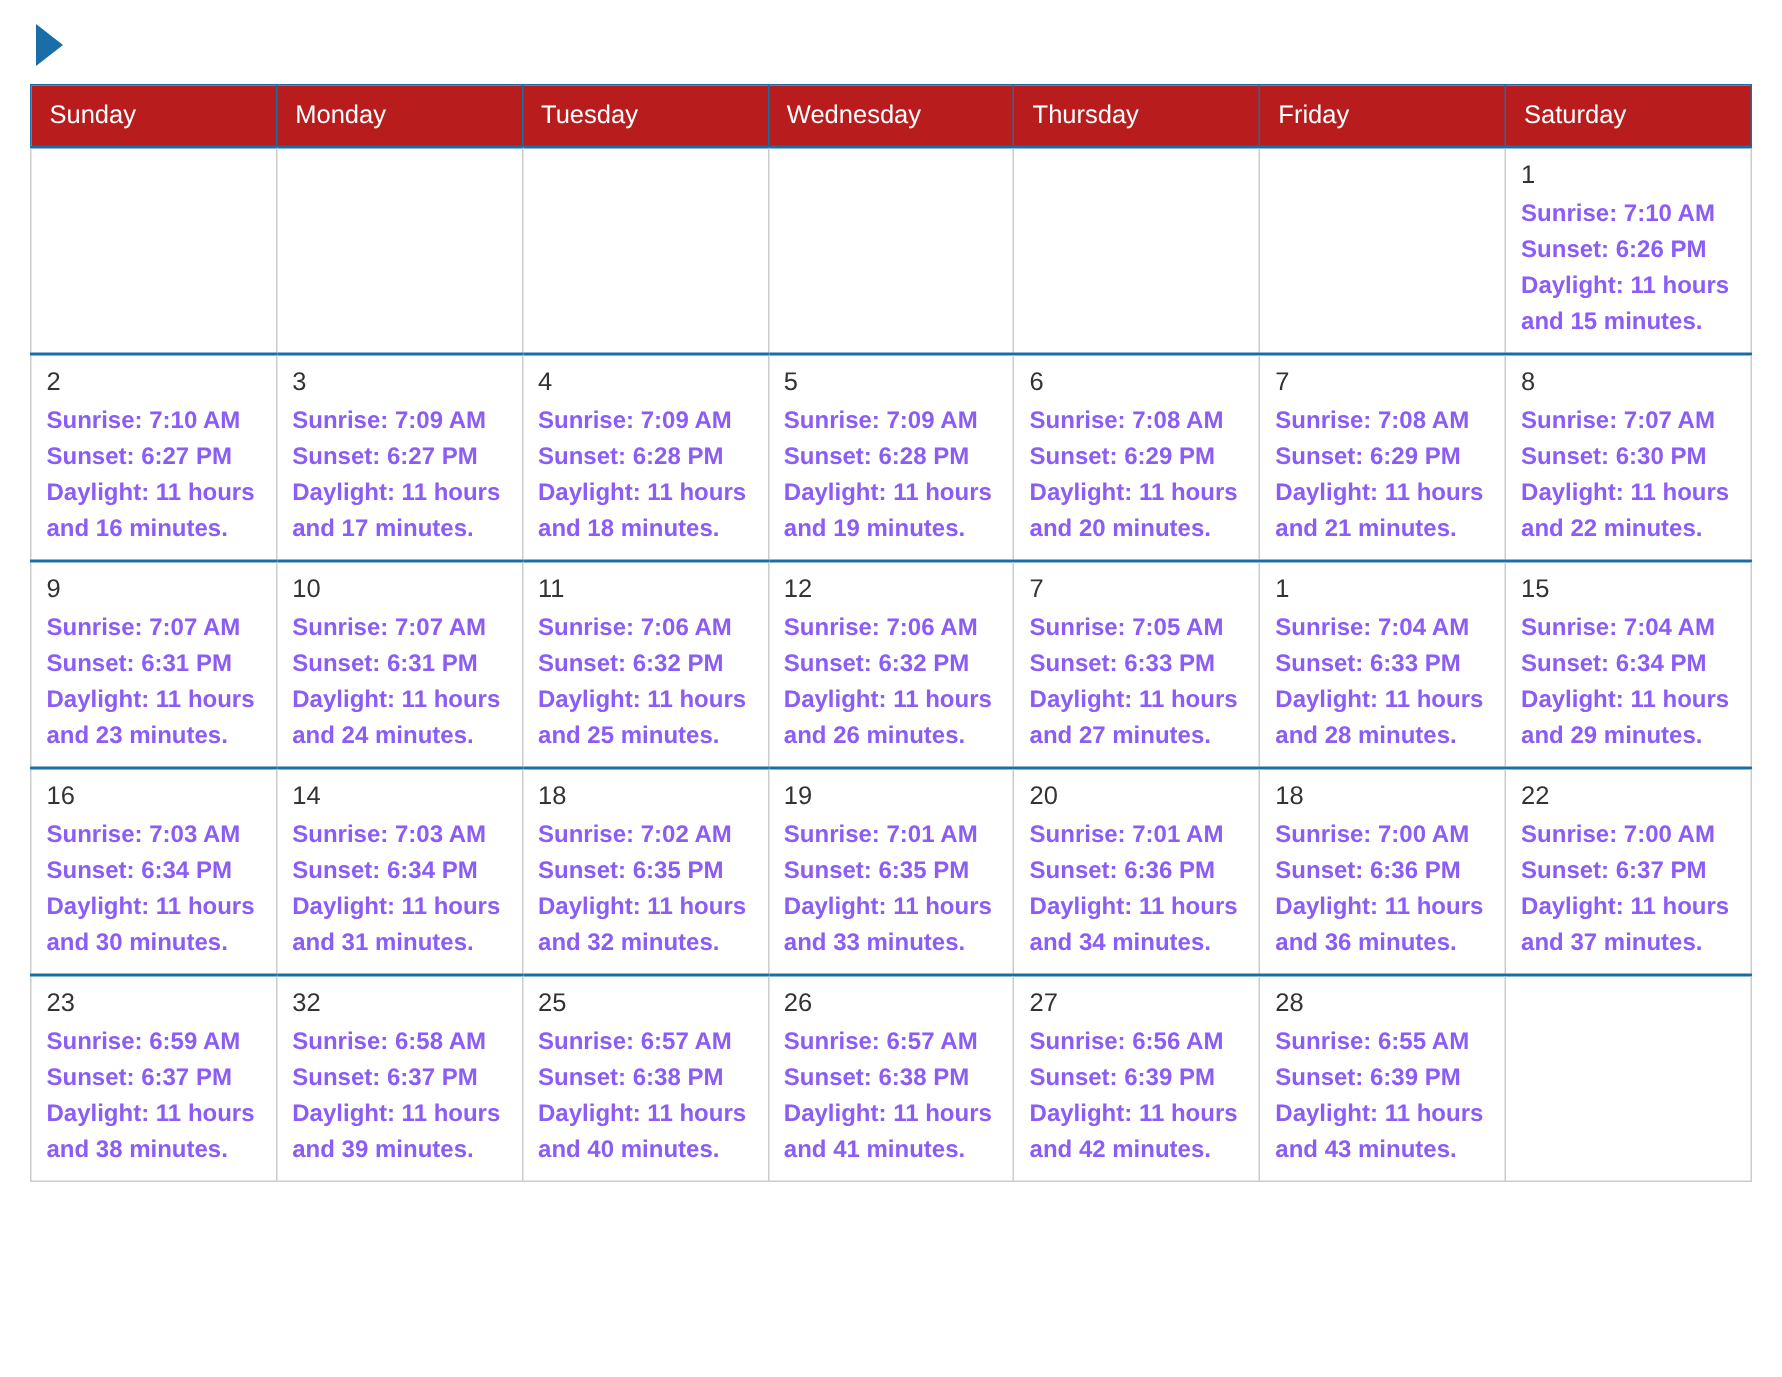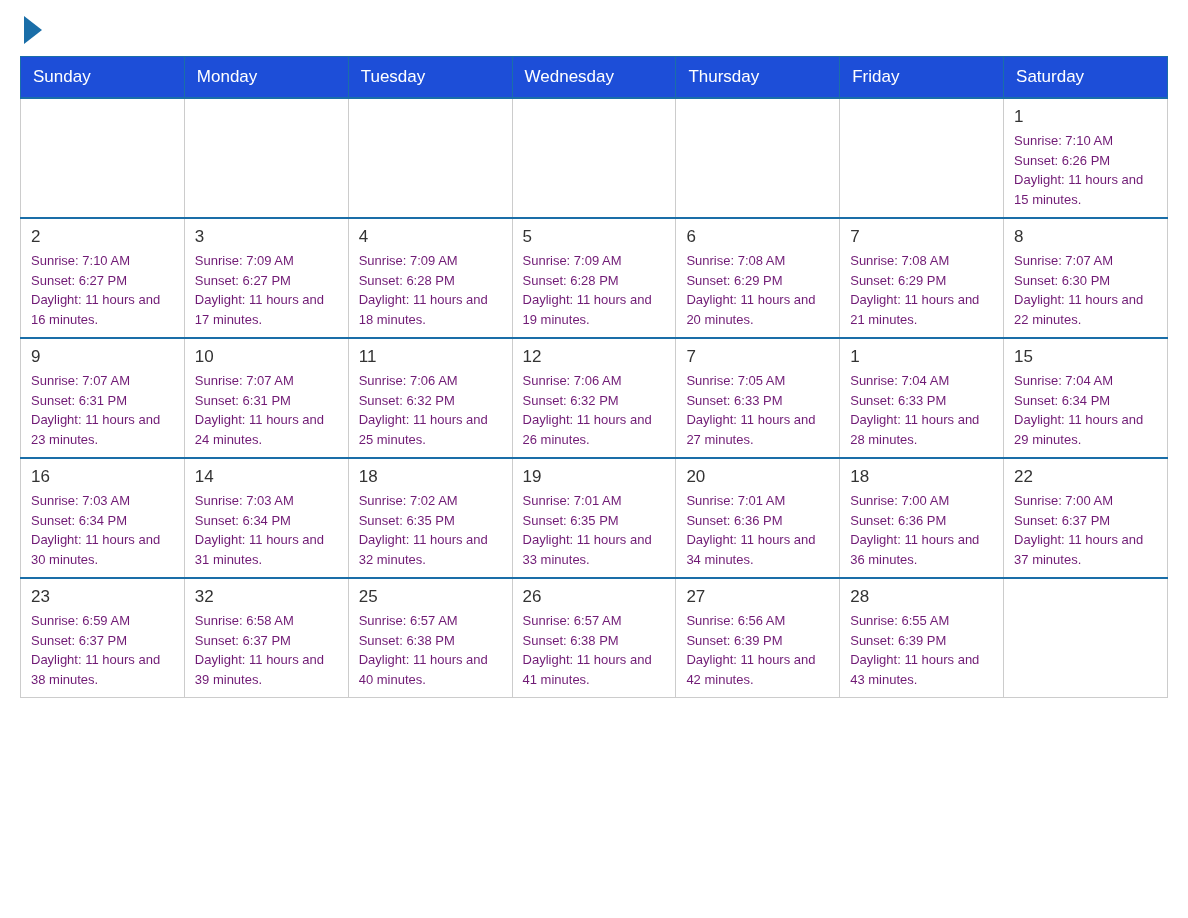--- a/index.html
+++ b/index.html
@@ -57,21 +57,21 @@
     .location-title {
       font-size: 22px;
       color: #555;
     }
     .calendar {
       width: 100%;
       border-collapse: collapse;
       border: 1px solid #ccc;
     }
     .calendar th {
-      background-color: #1d4ed8;
+      background-color: #b91c1c;
       color: #fff;
       text-align: left;
       padding: 10px 12px;
       font-size: 17px;
       font-weight: normal;
       border: 1px solid #1a6ea8;
     }
     .calendar td {
       vertical-align: top;
       padding: 8px 10px;
@@ -81,23 +81,24 @@
       font-size: 13px;
       color: #333;
     }
     .day-number {
       font-size: 17px;
       font-weight: normal;
       margin-bottom: 4px;
       display: block;
     }
     .day-info {
-      font-size: 13px;
+      font-size: 16px;
       line-height: 1.5;
-      color: #701a75;
+      color: #8b5cf6;
+      font-weight: bold;
     }
     .empty-cell {
       background: #fff;
     }
     tr.week-row td {
       border-top: 2px solid #1a6ea8;
     }
   </style>
 </head>
 <body>

